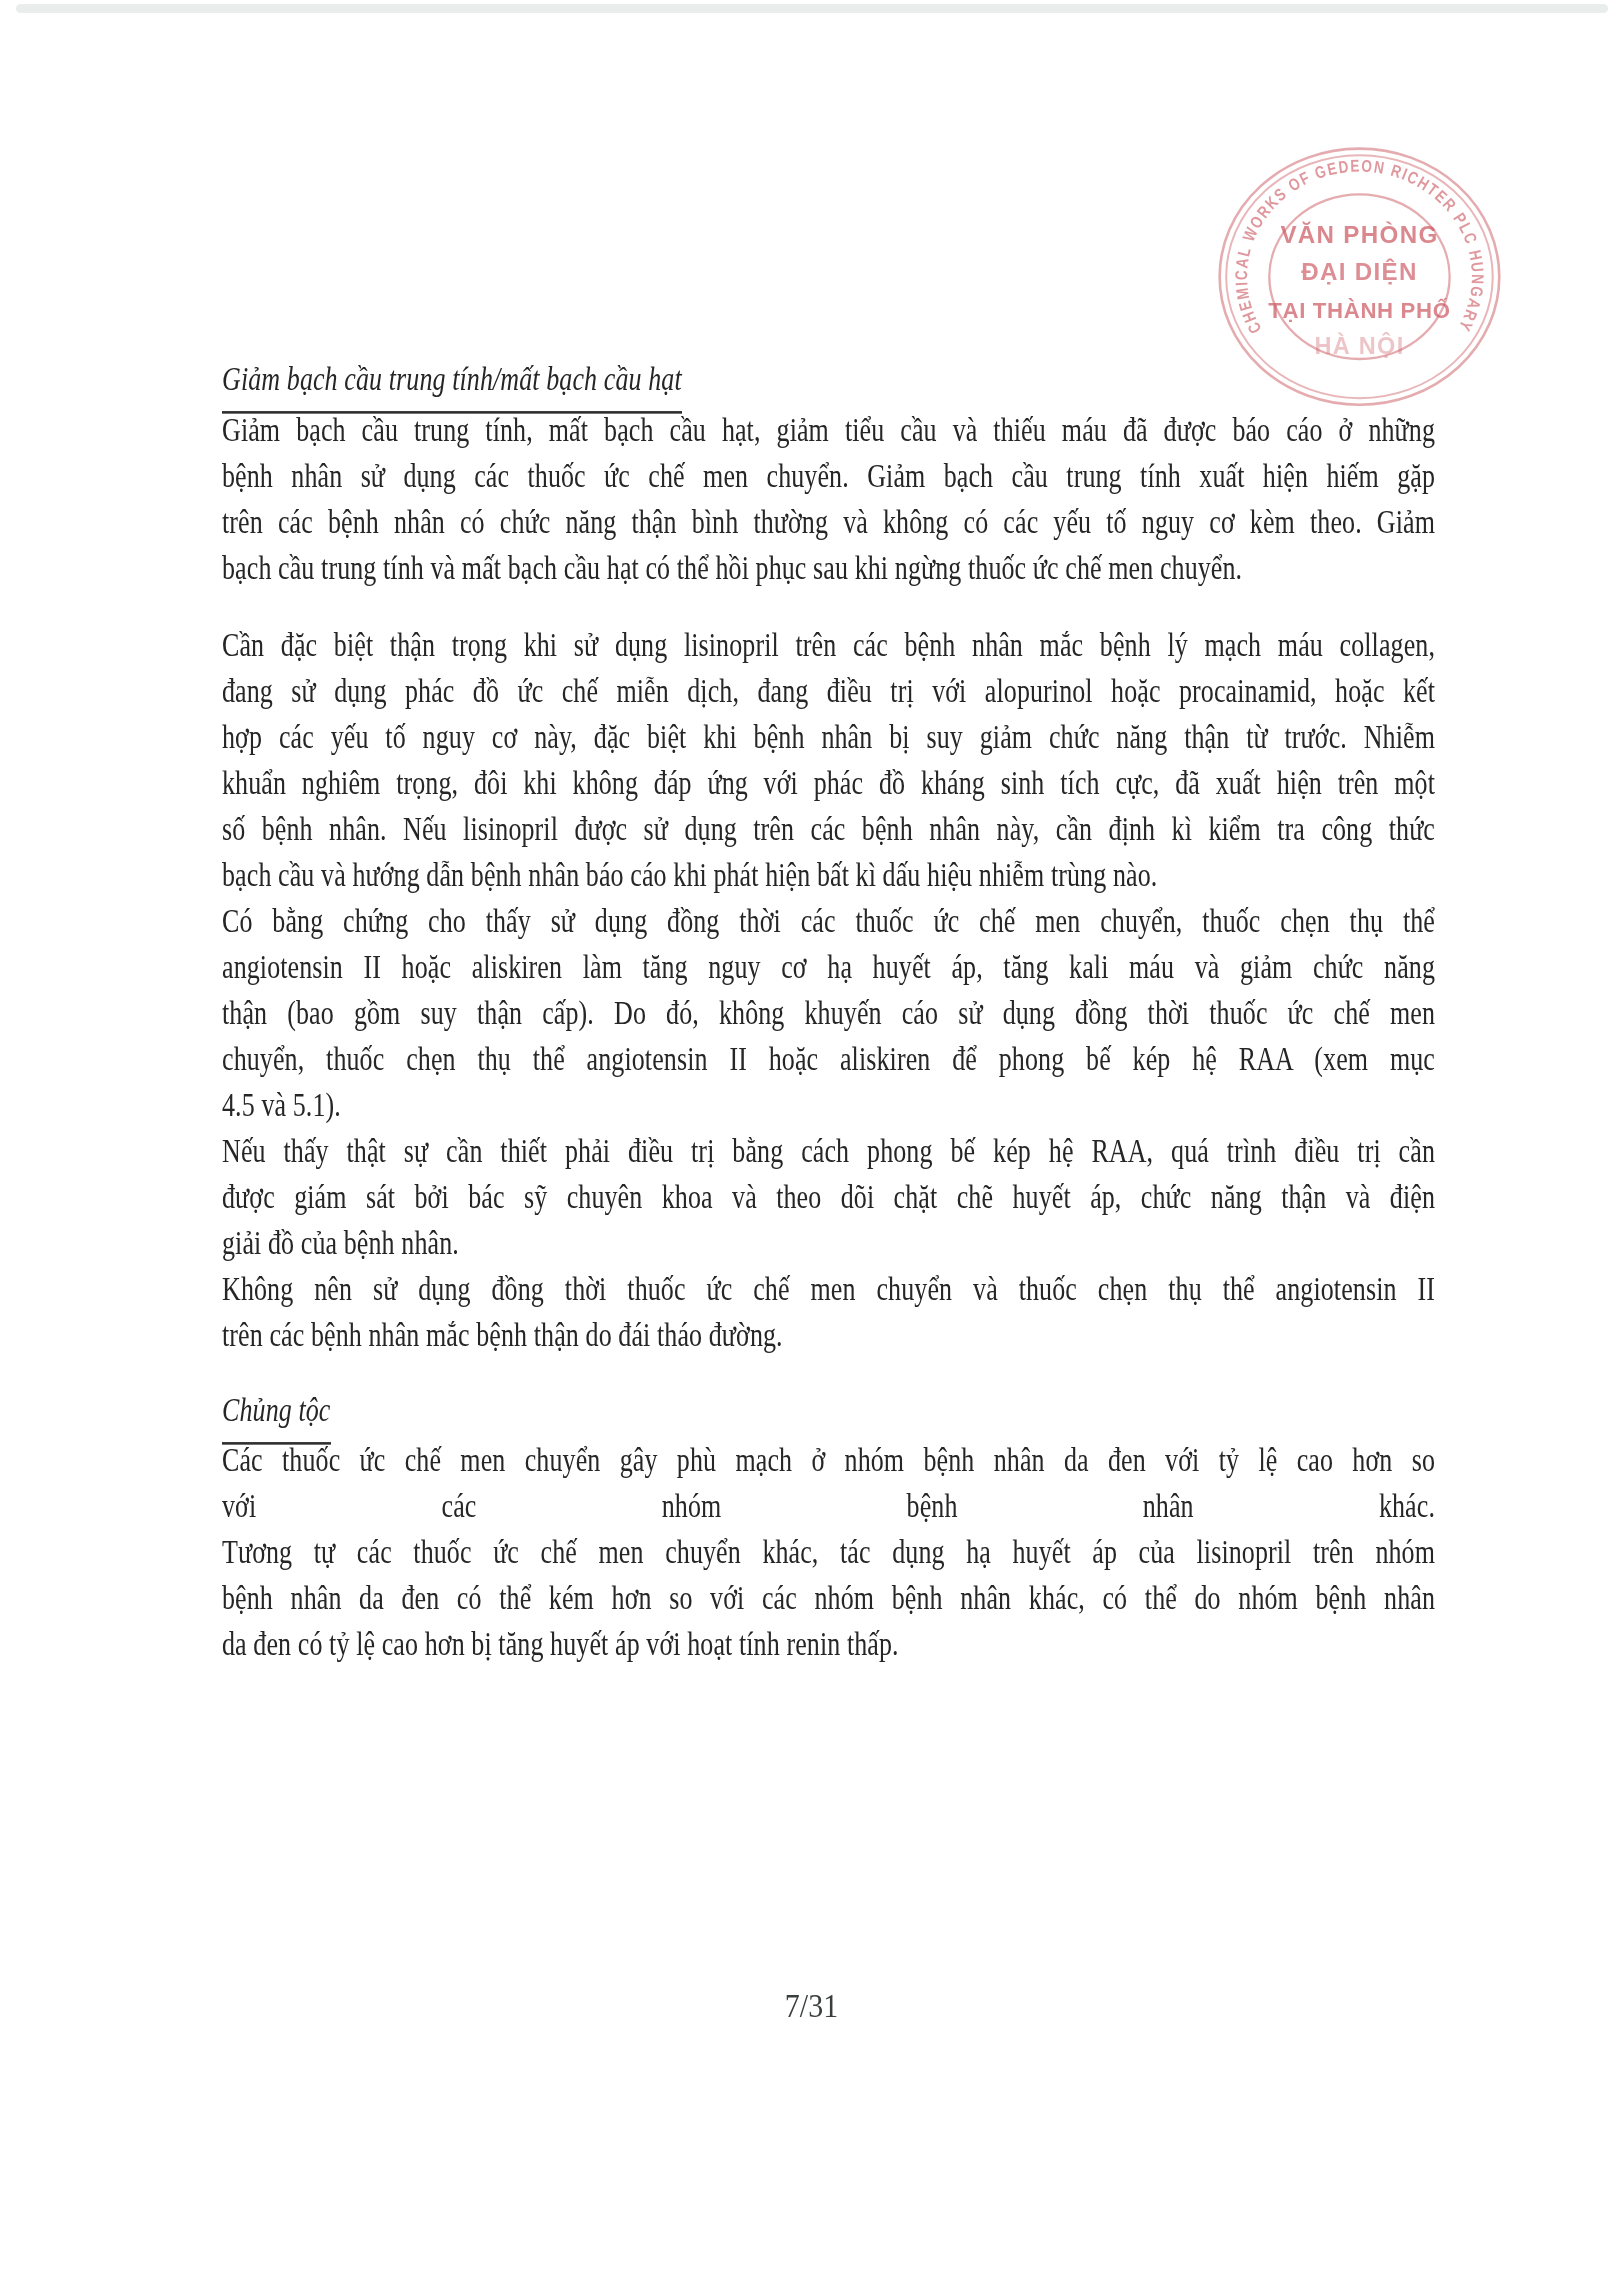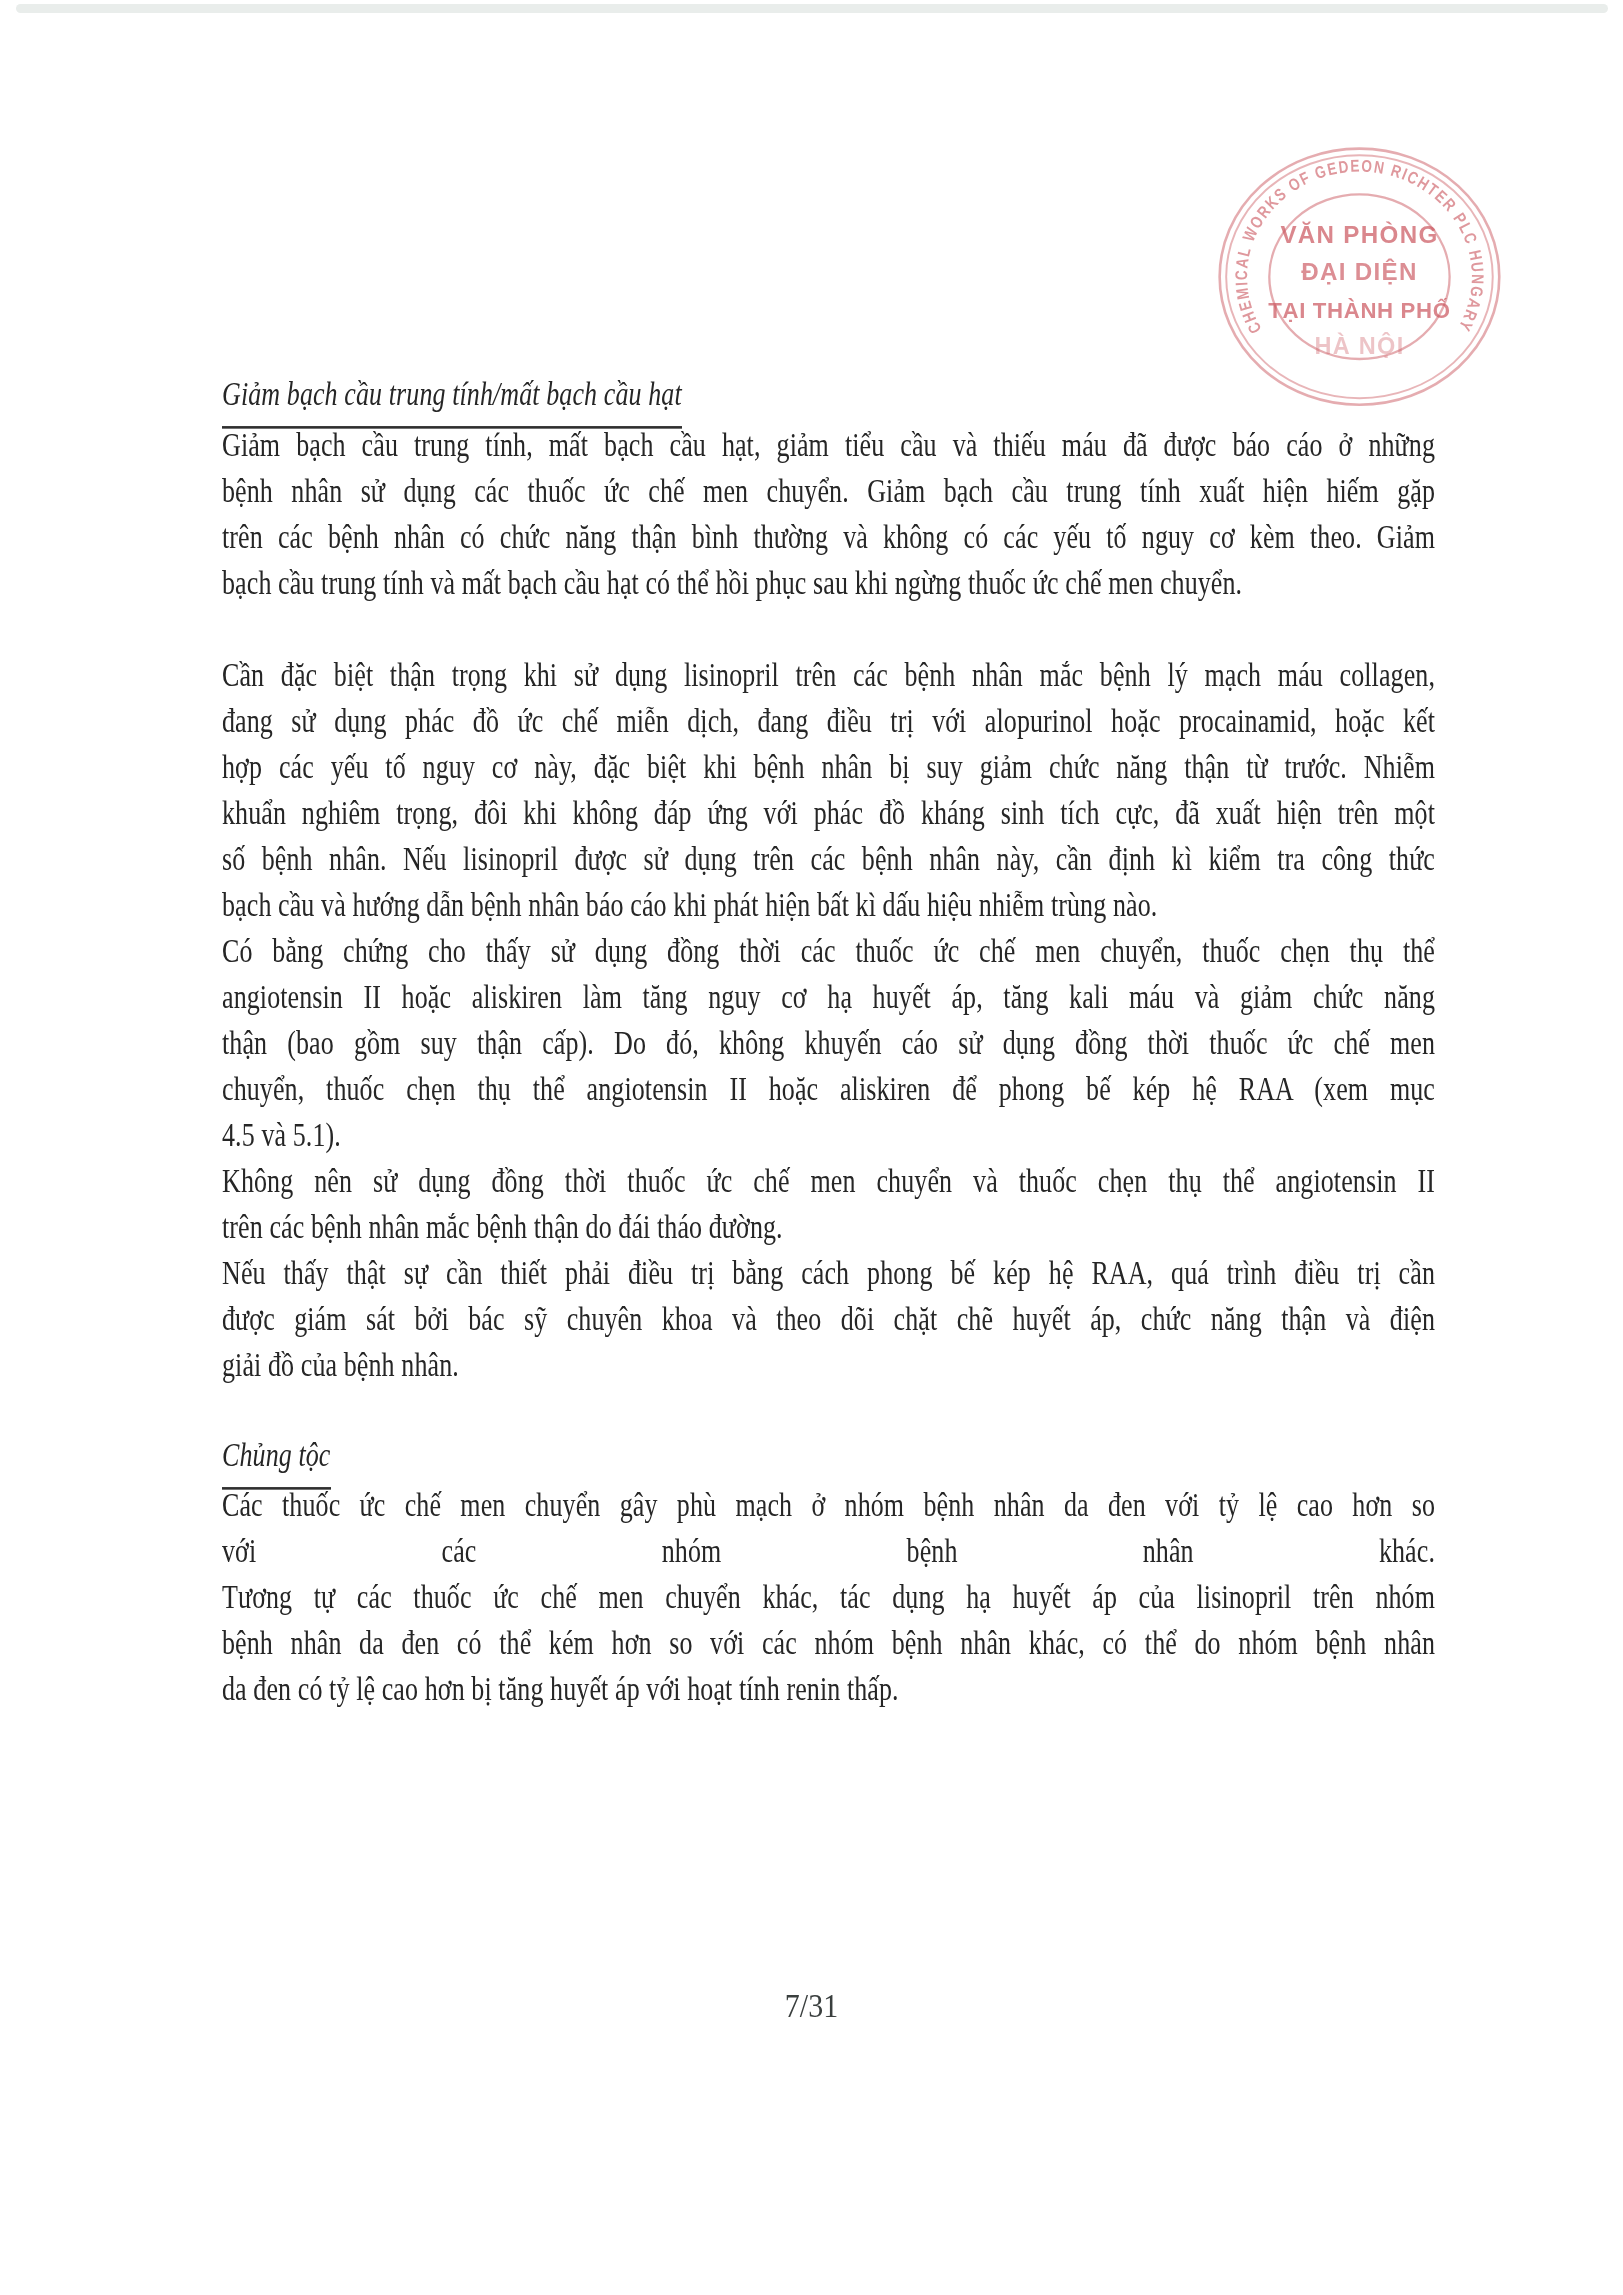--- a/index.html
+++ b/index.html
@@ -14,21 +14,21 @@
     position:absolute;left:15.7px;top:3.9px;width:1592px;height:9.2px;
     border-radius:4.6px;
   }
   
   #content{
     position:absolute;left:222px;top:327px;width:1213px;
     font-size:26px;line-height:46px;color:#262626;
     letter-spacing:0.1px;
   }
   .paragraph{margin:0;}
-  .gap{margin-top:46px;}
+  .gap{margin-top:31px;}
   .line{
     text-align:justify;
     text-align-last:justify;
     text-justify:inter-word;
     transform:scaleY(1.32);
     transform-origin:50% 50%;
     white-space:normal;
   }
   .line.last{text-align-last:left;}
   .heading{line-height:46px;}
@@ -101,27 +101,27 @@
         <div class="line last">bạch cầu và hướng dẫn bệnh nhân báo cáo khi phát hiện bất kì dấu hiệu nhiễm trùng nào.</div>
       </div>
       <div class="paragraph">
         <div class="line">Có bằng chứng cho thấy sử dụng đồng thời các thuốc ức chế men chuyển, thuốc chẹn thụ thể</div>
         <div class="line">angiotensin II hoặc aliskiren làm tăng nguy cơ hạ huyết áp, tăng kali máu và giảm chức năng</div>
         <div class="line">thận (bao gồm suy thận cấp). Do đó, không khuyến cáo sử dụng đồng thời thuốc ức chế men</div>
         <div class="line">chuyển, thuốc chẹn thụ thể angiotensin II hoặc aliskiren để phong bế kép hệ RAA (xem mục</div>
         <div class="line last">4.5 và 5.1).</div>
       </div>
       <div class="paragraph">
-        <div class="line">Không nên sử dụng đồng thời thuốc ức chế men chuyển và thuốc chẹn thụ thể angiotensin II</div>
-        <div class="line last">trên các bệnh nhân mắc bệnh thận do đái tháo đường.</div>
-      </div>
-      <div class="paragraph">
         <div class="line">Nếu thấy thật sự cần thiết phải điều trị bằng cách phong bế kép hệ RAA, quá trình điều trị cần</div>
         <div class="line">được giám sát bởi bác sỹ chuyên khoa và theo dõi chặt chẽ huyết áp, chức năng thận và điện</div>
         <div class="line last">giải đồ của bệnh nhân.</div>
+      </div>
+      <div class="paragraph">
+        <div class="line">Không nên sử dụng đồng thời thuốc ức chế men chuyển và thuốc chẹn thụ thể angiotensin II</div>
+        <div class="line last">trên các bệnh nhân mắc bệnh thận do đái tháo đường.</div>
       </div>
       <div class="heading gap"><span class="htext">Chủng tộc</span></div>
       <div class="paragraph">
         <div class="line">Các thuốc ức chế men chuyển gây phù mạch ở nhóm bệnh nhân da đen với tỷ lệ cao hơn so</div>
         <div class="line">với các nhóm bệnh nhân khác.</div>
         <div class="line">Tương tự các thuốc ức chế men chuyển khác, tác dụng hạ huyết áp của lisinopril trên nhóm</div>
         <div class="line">bệnh nhân da đen có thể kém hơn so với các nhóm bệnh nhân khác, có thể do nhóm bệnh nhân</div>
         <div class="line last">da đen có tỷ lệ cao hơn bị tăng huyết áp với hoạt tính renin thấp.</div>
       </div>
     </main>

